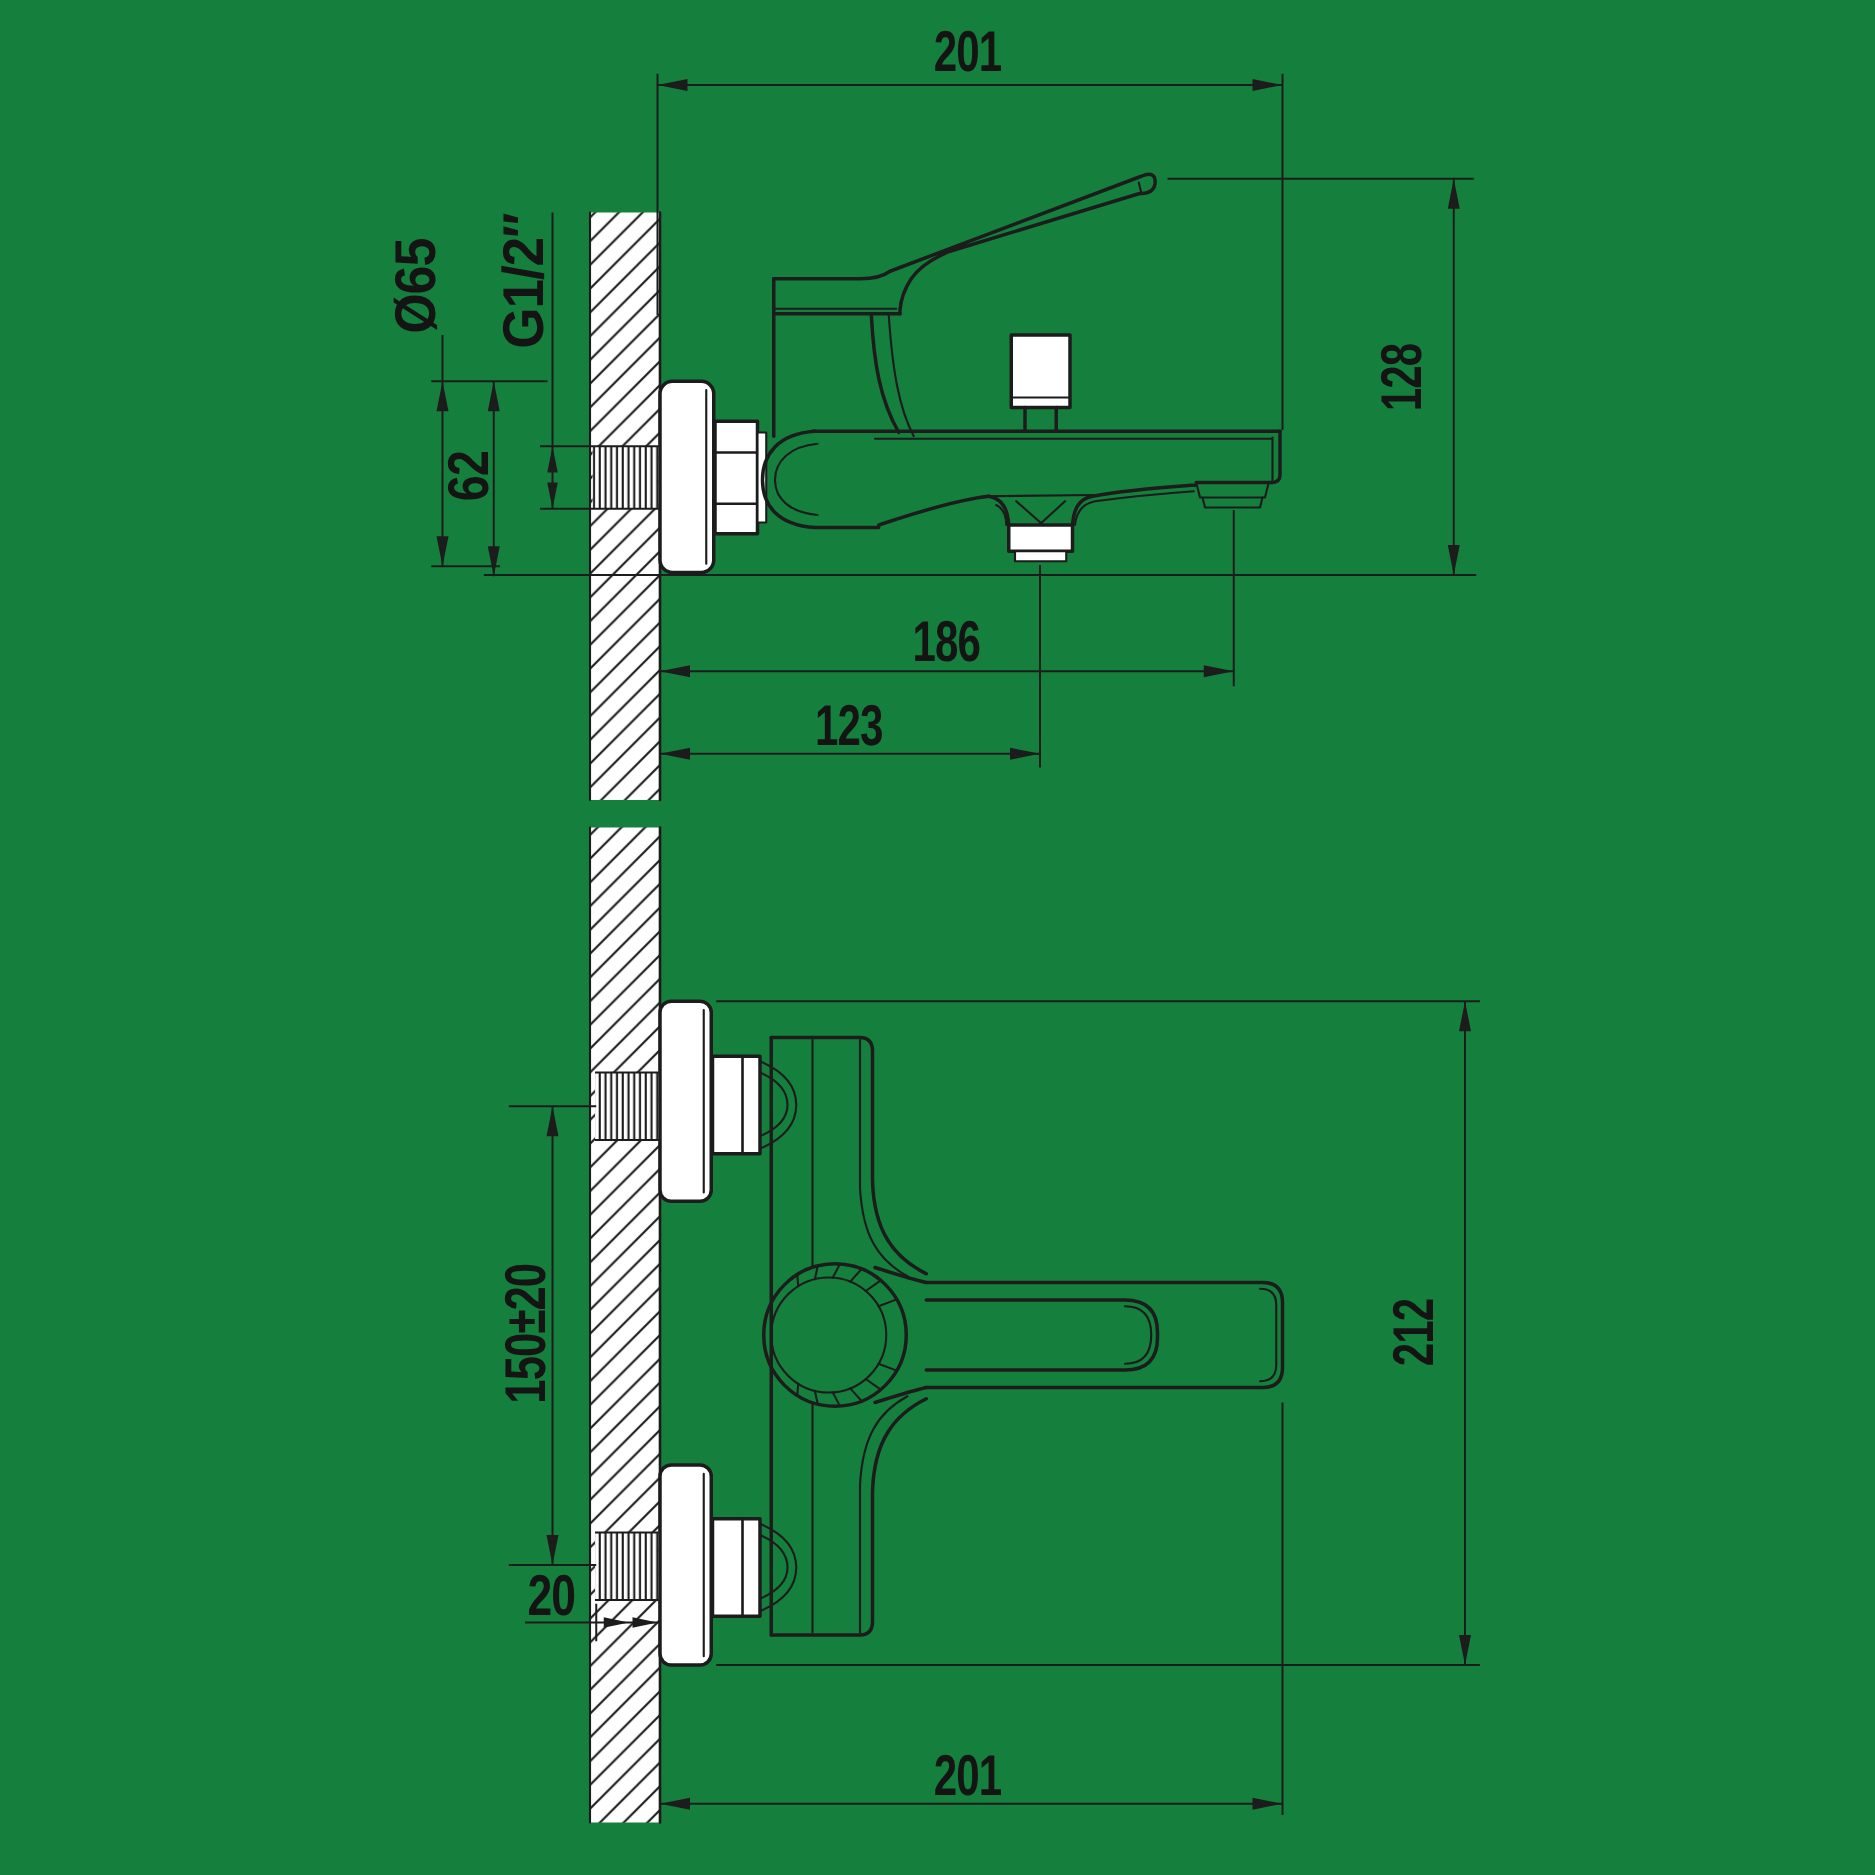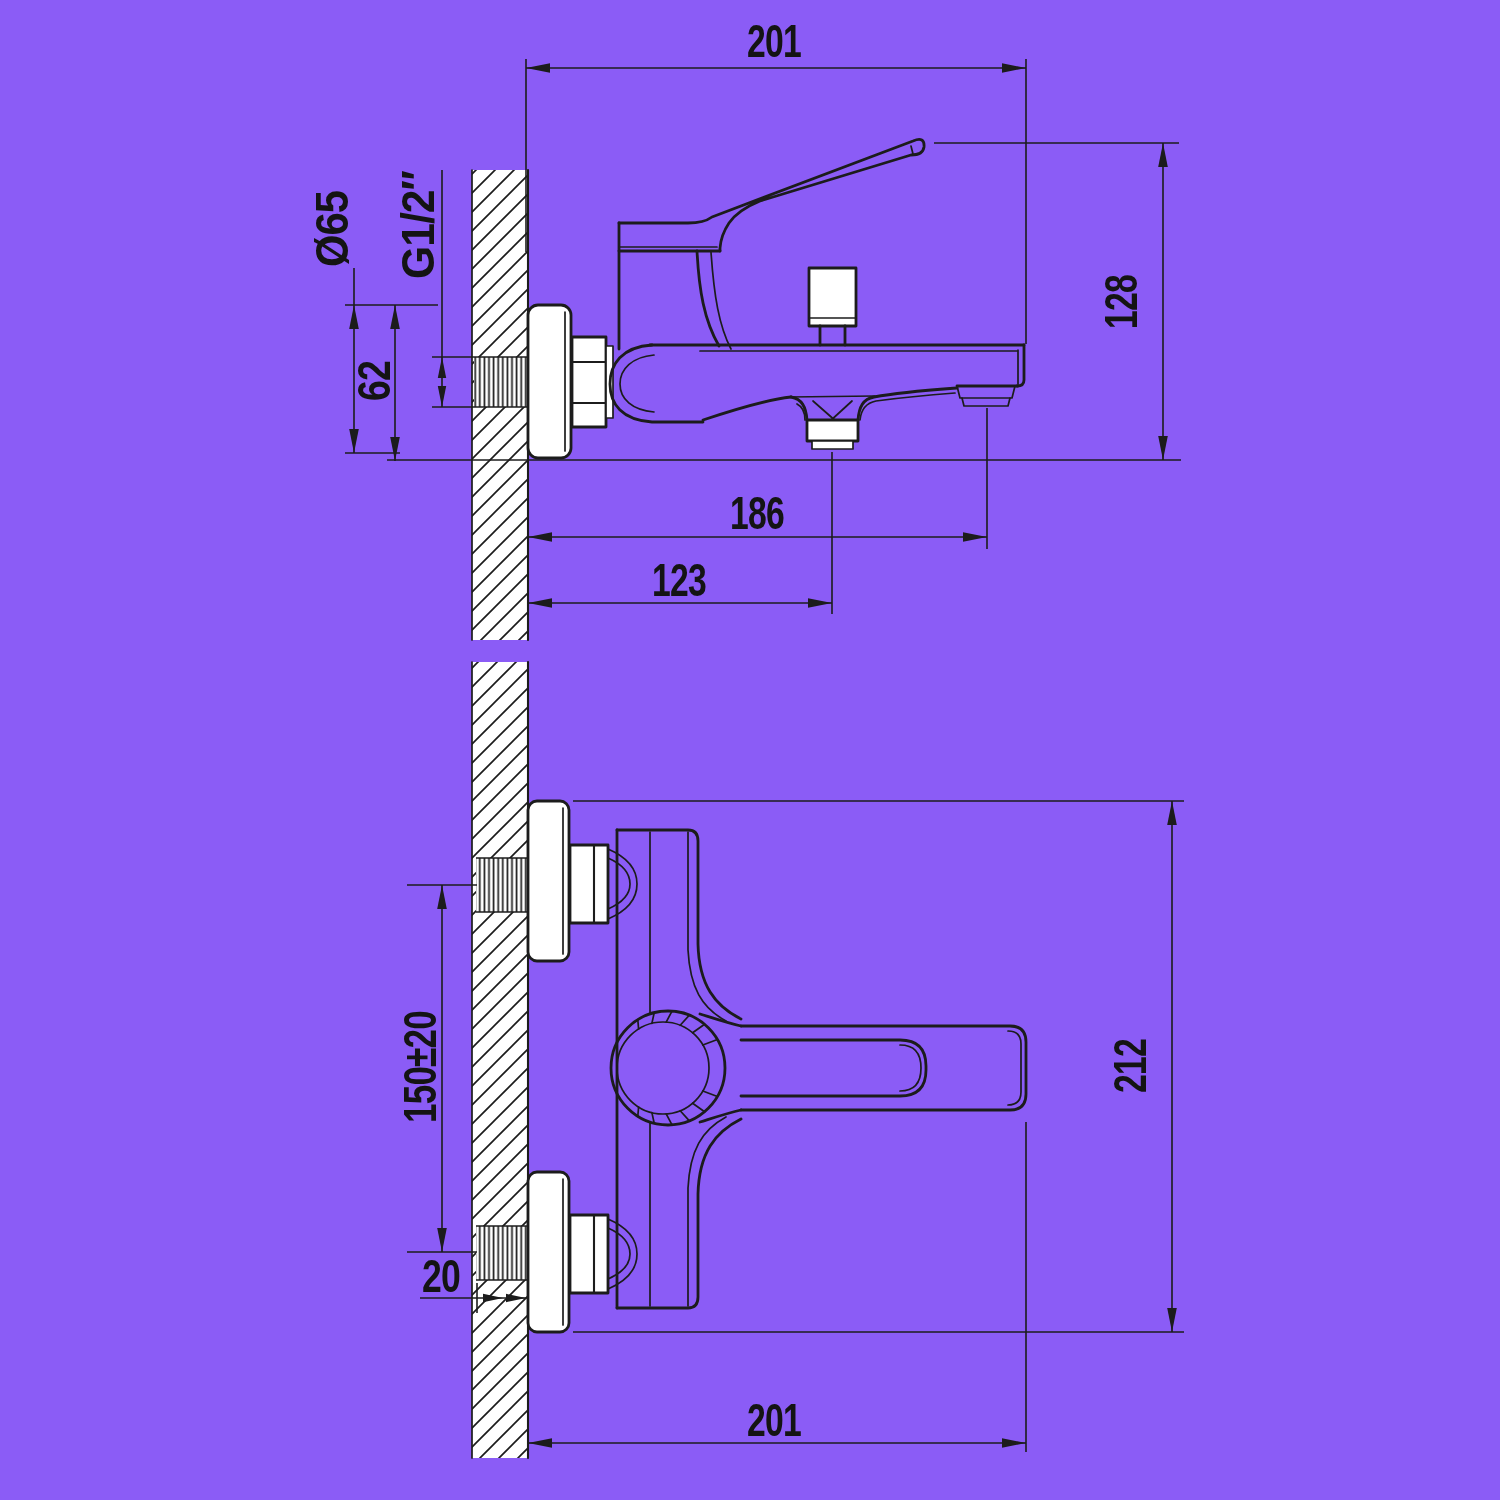--- a/index.html
+++ b/index.html
@@ -1,16 +1,16 @@
 <!DOCTYPE html>
 <html><head>
 <meta charset="utf-8">
 <style>
   html,body{margin:0;padding:0;background:#fff;}
-  .canvas{width:1500px;height:1500px;background:#8b5cf6;position:relative;overflow:hidden;}
+  .canvas{width:1500px;height:1500px;background:#15803d;position:relative;overflow:hidden;}
   svg{display:block;}
   .ol{fill:none;stroke:#1c1c1c;stroke-width:2.8;stroke-linecap:round;stroke-linejoin:round;}
   .ol2{fill:none;stroke:#1c1c1c;stroke-width:1.7;stroke-linecap:round;stroke-linejoin:round;}
   .olm{fill:none;stroke:#1c1c1c;stroke-width:2.1;stroke-linecap:round;}
   .dim{fill:none;stroke:#1c1c1c;stroke-width:1.6;stroke-linecap:butt;}
   .arr{fill:#1c1c1c;stroke:none;}
   .wfill{fill:#ffffff;}
   text.dimtext{font-family:"Liberation Sans","DejaVu Sans",sans-serif;font-weight:bold;font-size:46px;fill:#141414;letter-spacing:-1px;}
 </style>
 </head>

